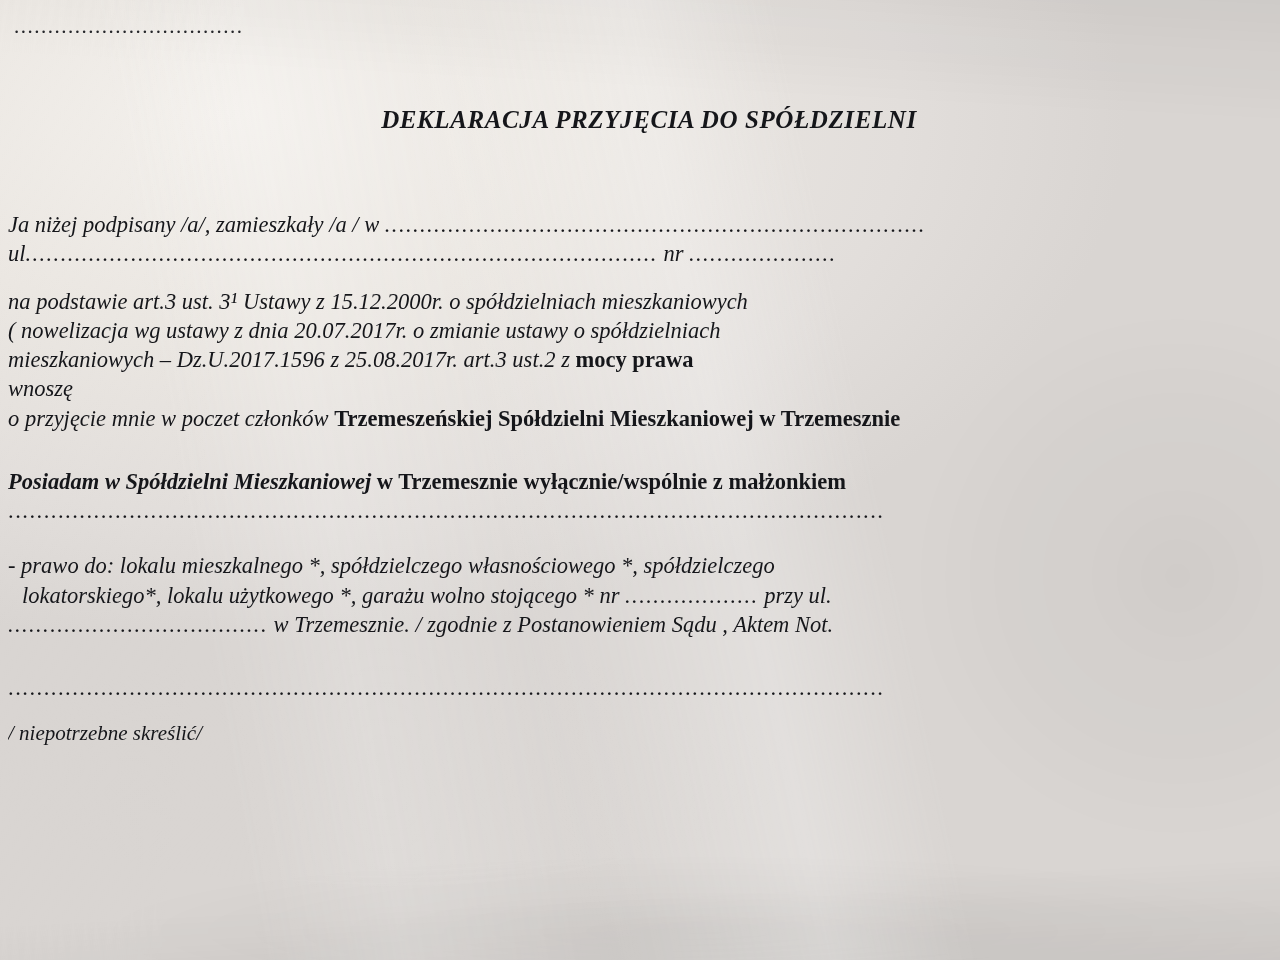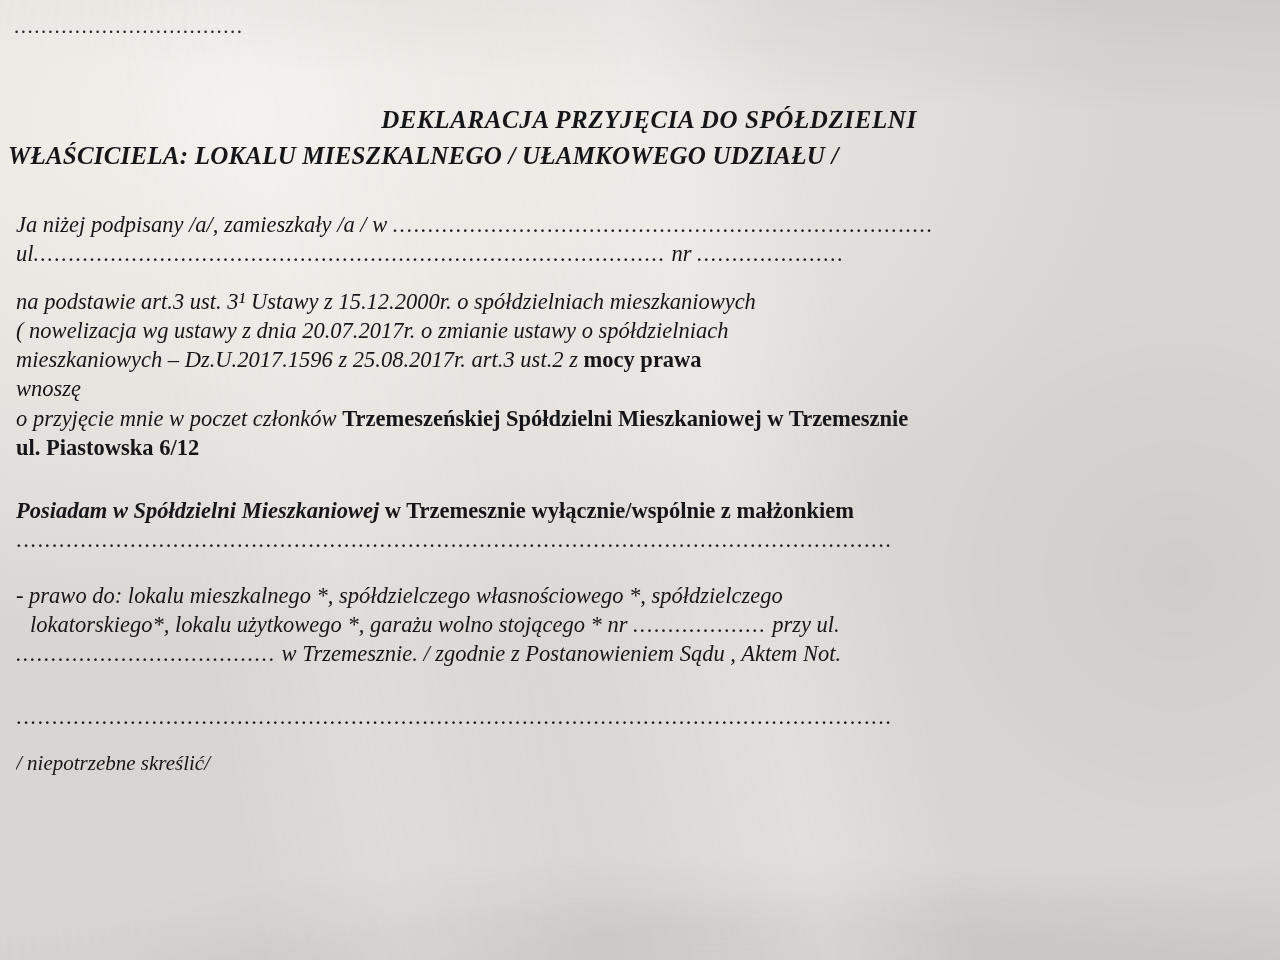--- a/index.html
+++ b/index.html
@@ -84,21 +84,20 @@
     position: absolute;
     left: 8px;
     right: 20px;
     top: 210px;
     font-size: 22.5px;
     line-height: 1.30;
   }
   .ln {
     white-space: nowrap;
     overflow: hidden;
-    margin-left: 8px;
   }
   .ital { font-style: italic; }
   .b { font-weight: bold; }
   .bi { font-weight: bold; font-style: italic; }
   .dots { letter-spacing: 1.4px; }
   .sp-before { margin-top: 18px; }
   .row-gap-lg { margin-top: 26px; }
   .row-gap-xl { margin-top: 34px; }
   .justify-row {
     display: flex;
@@ -114,21 +113,20 @@
 </head>
 <body>
 
 <div class="page">
   <div class="content">
 
     <div class="dots-top">..................................</div>
 
     <div class="title-block">
       <div class="title-line1">DEKLARACJA  PRZYJĘCIA DO  SPÓŁDZIELNI</div>
-      <div class="title-line2">WŁAŚCICIELA: LOKALU  MIESZKALNEGO / UŁAMKOWEGO UDZIAŁU /</div>
     </div>
 
     <div class="body-text">
 
       <div class="ln ital">
         <span>Ja niżej podpisany /a/, zamieszkały /a / w</span>
         <span class="dots">.............................................................................</span>
       </div>
 
       <div class="ln ital">
@@ -146,21 +144,20 @@
       <div class="ln">
         <span class="ital">mieszkaniowych – Dz.U.2017.1596 z 25.08.2017r. art.3 ust.2 z </span><span class="b">mocy prawa</span>
       </div>
 
       <div class="ln ital">wnoszę</div>
 
       <div class="ln">
         <span class="ital">o przyjęcie mnie w poczet członków  </span><span class="b">Trzemeszeńskiej Spółdzielni Mieszkaniowej w Trzemesznie</span>
       </div>
 
-      <div class="ln b"> ul. Piastowska 6/12</div>
 
       <div class="ln row-gap-xl">
         <span class="bi">Posiadam w Spółdzielni Mieszkaniowej </span><span class="b"> w Trzemesznie wyłącznie/wspólnie z małżonkiem</span>
       </div>
 
       <div class="ln dots line-dots-full">...........................................................................................................................</div>
 
       <div class="ln ital row-gap-lg">- prawo do: lokalu mieszkalnego *, spółdzielczego własnościowego *,  spółdzielczego</div>
 
       <div class="ln ital indent1">

